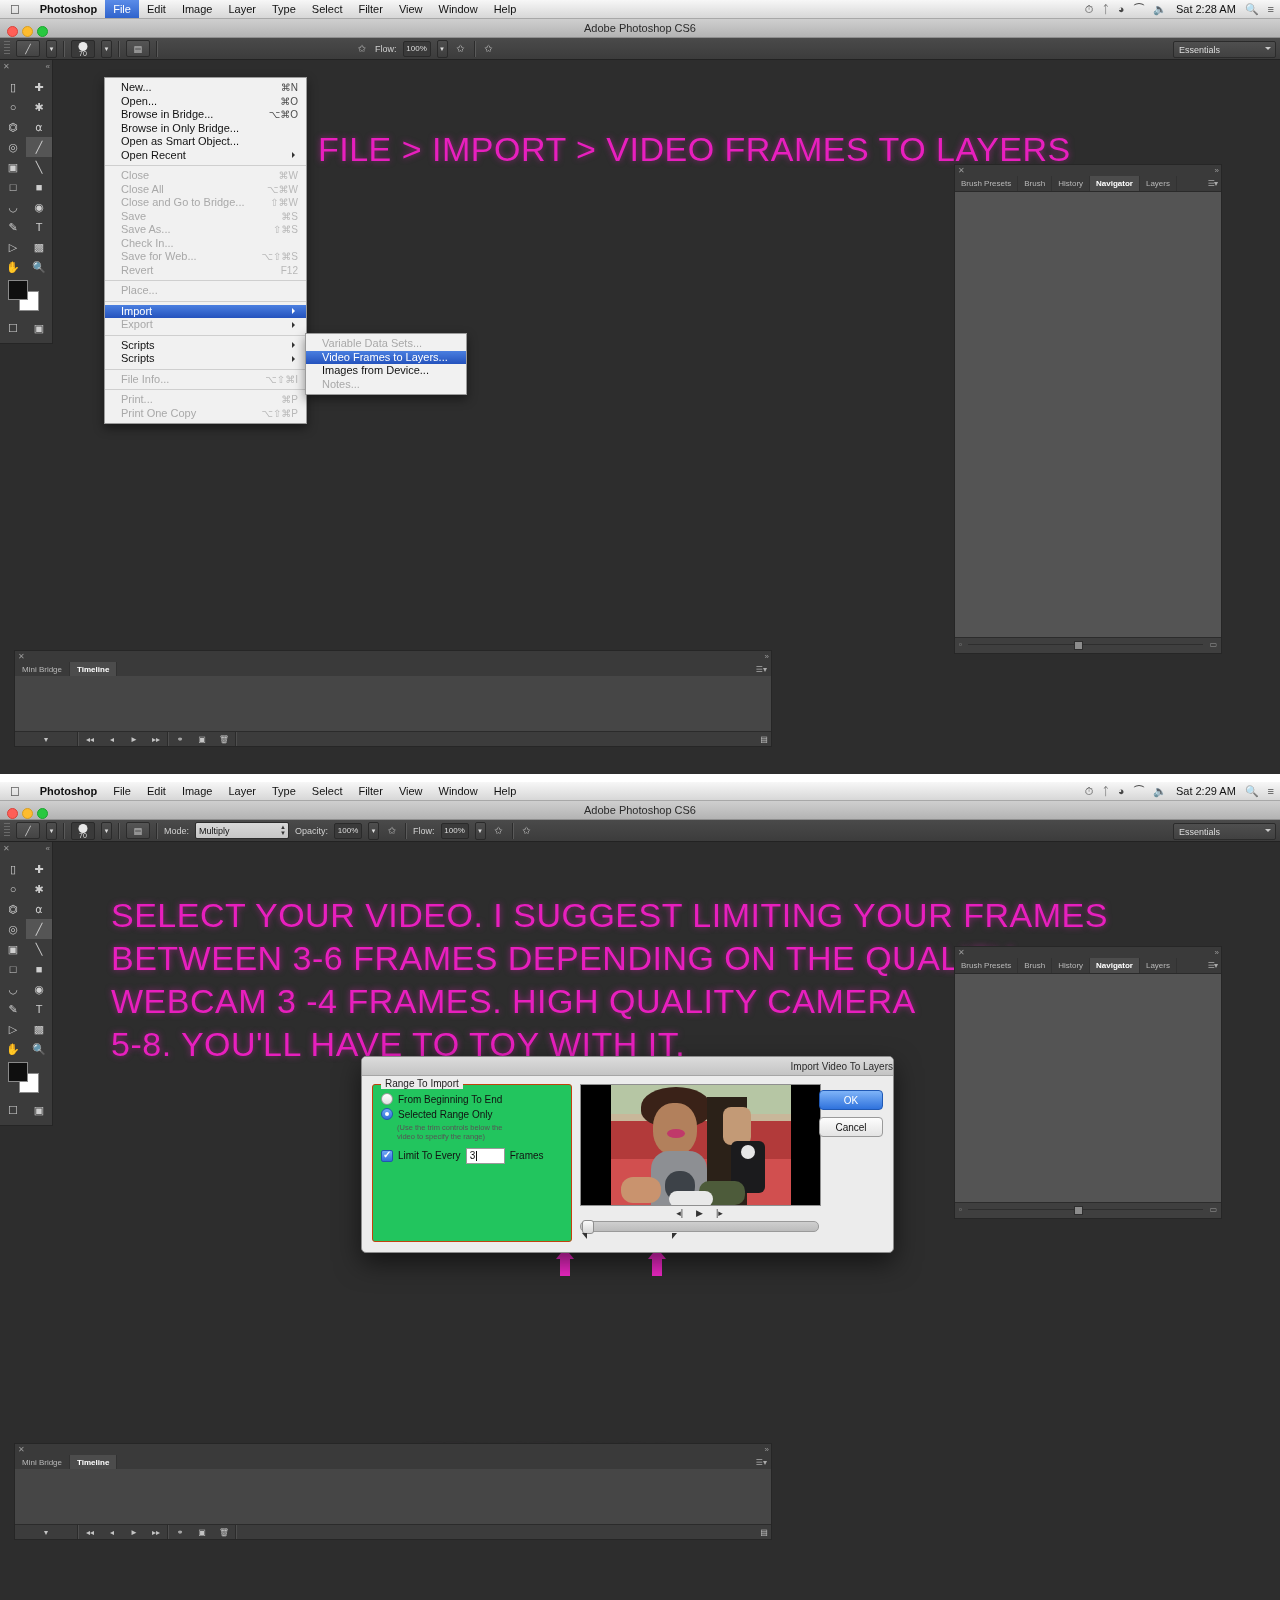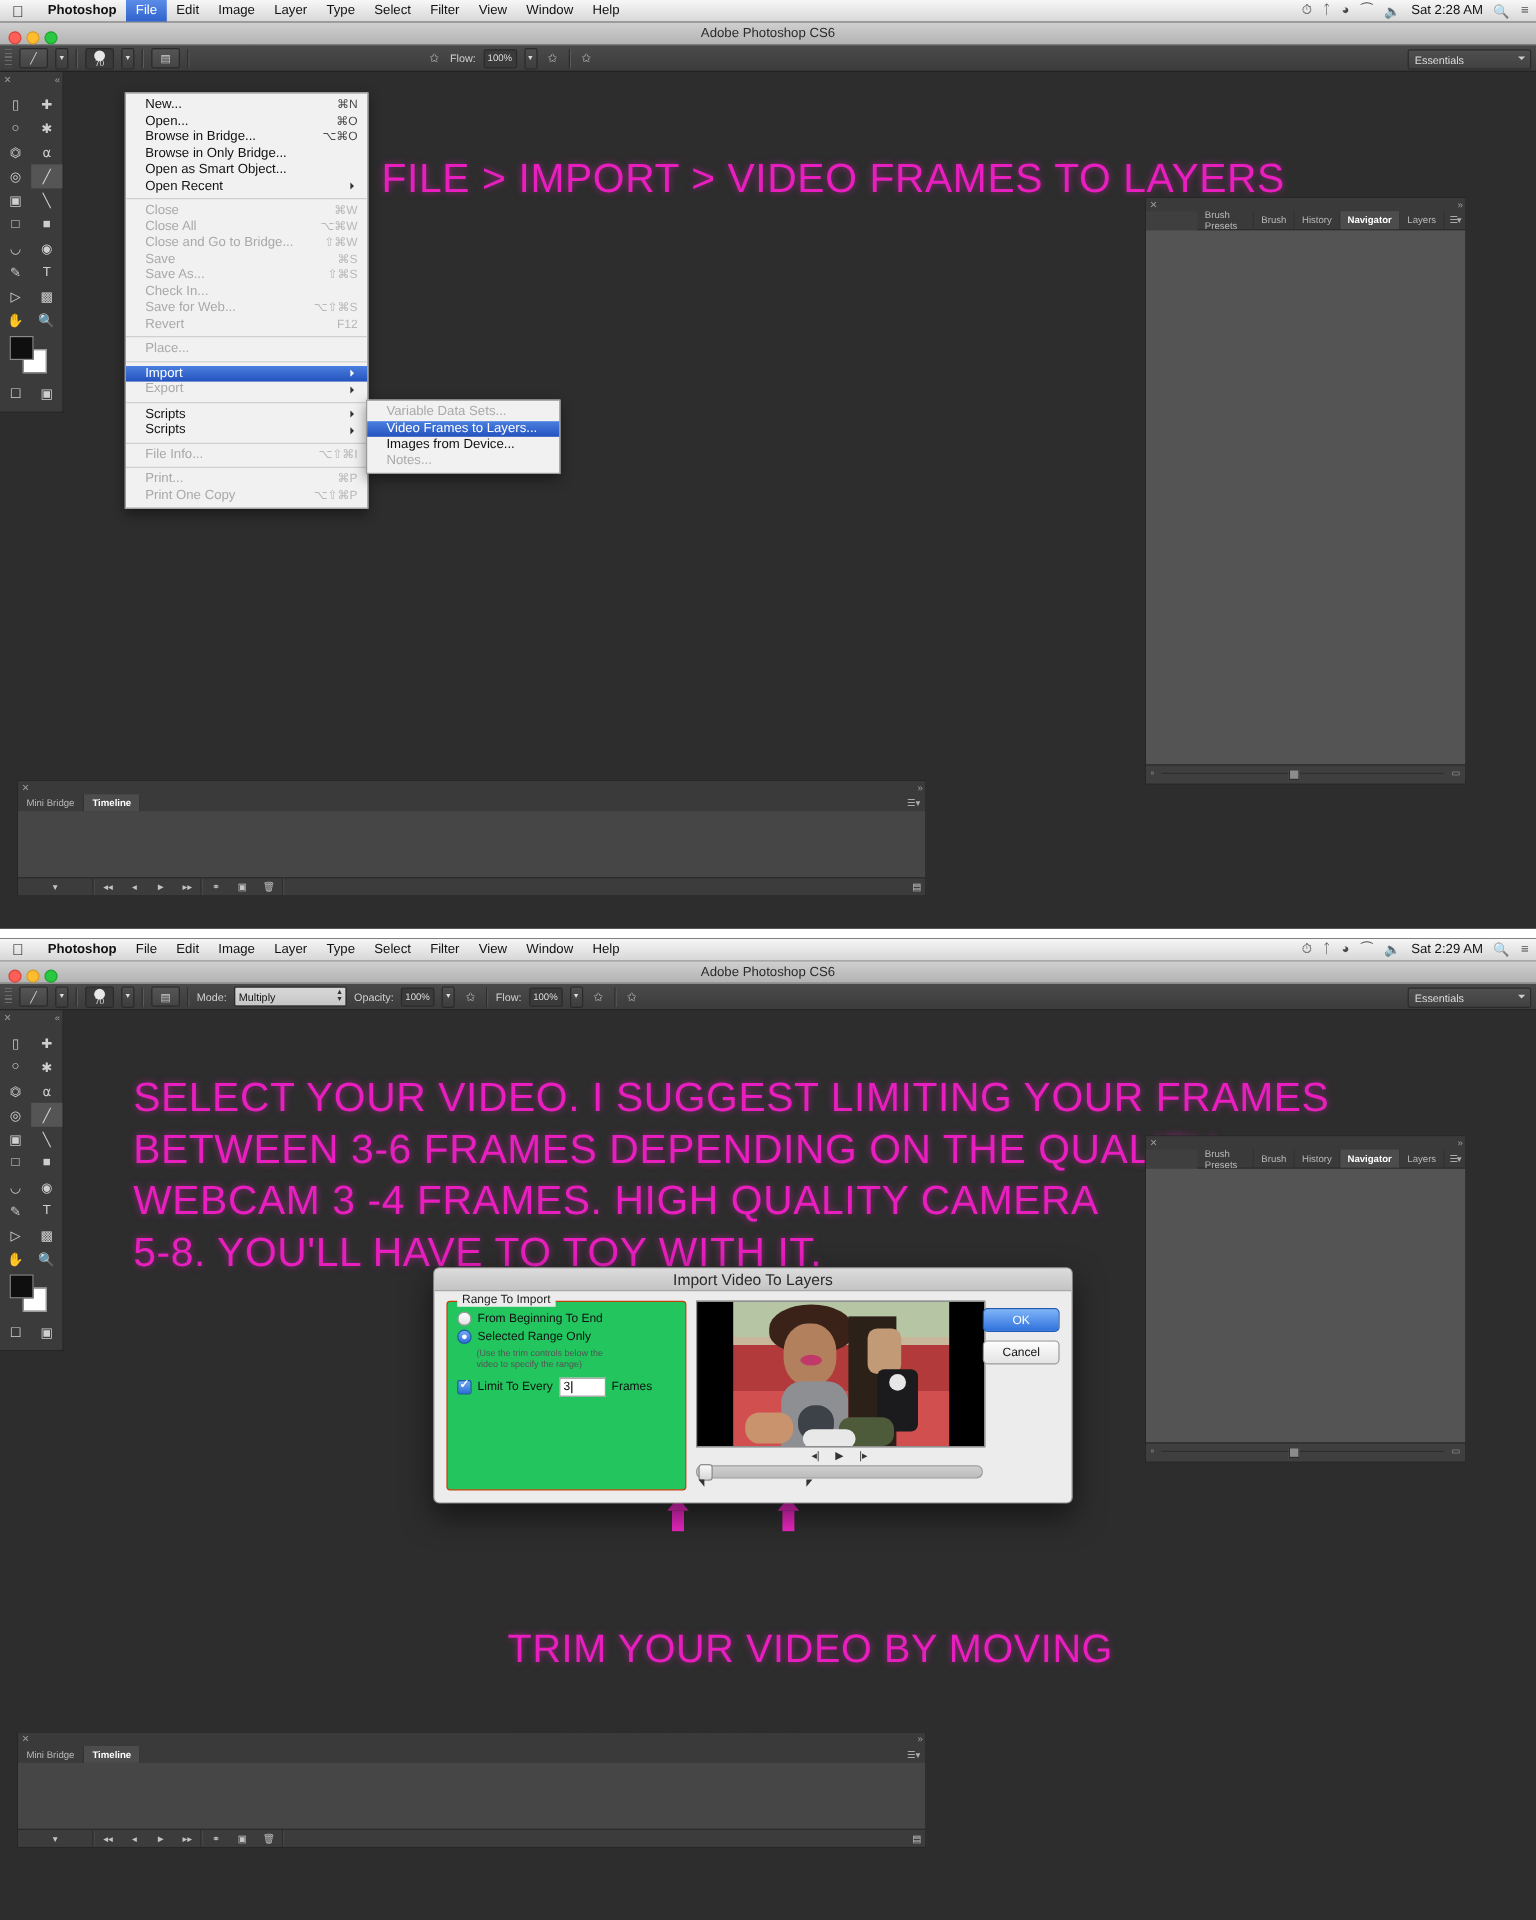--- a/index.html
+++ b/index.html
@@ -91,21 +91,21 @@
 
   
   .pink{position:absolute;color:#e81fbe;text-shadow:0 0 6px rgba(232,31,190,.55);
     font-family:"Liberation Sans",sans-serif;font-weight:300;letter-spacing:.5px;white-space:nowrap;}
 
   
   .dock{position:absolute;background:#3f3f3f;border:1px solid #262626;}
   .dock .dhead{height:11px;background:#3a3a3a;display:flex;align-items:center;justify-content:space-between;padding:0 3px;}
   .dock .dhead .x{color:#9a9a9a;font-size:8px;}
   .dock .dhead .dd{color:#9a9a9a;font-size:8px;letter-spacing:-1px;}
-  .dtabs{height:15px;background:#3a3a3a;display:flex;align-items:stretch;border-bottom:1px solid #2a2a2a;margin-left:43px;}
+  .dtabs{height:15px;background:#3a3a3a;display:flex;align-items:stretch;border-bottom:1px solid #2a2a2a;}
   .dtab{font-size:8px;color:#b8b8b8;display:flex;align-items:center;padding:0 6px;border-right:1px solid #323232;}
   .dtab.on{background:#4c4c4c;color:#fff;font-weight:bold;}
   .dtabs .dmenu{margin-left:auto;display:flex;align-items:center;padding:0 4px;color:#aaa;font-size:8px;letter-spacing:-1px;}
   .dbody{background:#545454;}
   .dfoot{height:12px;background:#3f3f3f;border-top:1px solid #2c2c2c;display:flex;align-items:center;padding:0 4px;}
   .zoomslider{flex:1;height:1px;background:#2e2e2e;margin:0 6px;position:relative;}
   .zoomslider i{position:absolute;left:45%;top:-3px;width:7px;height:7px;background:#8c8c8c;
     border:1px solid #2e2e2e;display:block;}
   .dgrip{font-size:8px;color:#9a9a9a;}
 
@@ -119,21 +119,21 @@
   .tltab.on{background:#4c4c4c;color:#fff;font-weight:bold;}
   .tlbody{background:#464646;}
   .tlfoot{height:14px;background:#3c3c3c;border-top:1px solid #2b2b2b;display:flex;align-items:center;gap:0;}
   .tlcell{display:flex;align-items:center;justify-content:center;color:#c4c4c4;font-size:8px;height:14px;}
   .tvsep{width:1px;height:14px;background:#2b2b2b;border-right:1px solid #4e4e4e;}
 
   
   .dlg{position:absolute;left:361px;top:1056px;width:531px;background:#ececec;border:1px solid #8c8c8c;
     border-radius:5px;box-shadow:0 10px 26px rgba(0,0,0,.55);overflow:hidden;z-index:30;}
   .dlg .dlgbar{height:18px;background:linear-gradient(#dcdcdc,#c4c4c4);border-bottom:1px solid #a6a6a6;
-    display:flex;align-items:center;justify-content:center;font-size:13px;color:#2b2b2b;}
+    display:flex;align-items:center;justify-content:flex-end;font-size:10px;color:#2b2b2b;}
   .dlg .dlgbody{padding:8px 10px 10px 10px;display:flex;gap:8px;position:relative;}
   .fieldset{border:1px solid #c2410c;border-radius:3px;padding:8px 8px 10px 8px;width:182px;position:relative;background:#22c55e;}
   .fieldset > .legend{position:absolute;top:-7px;left:8px;background:#ececec;padding:0 4px;font-size:10px;color:#222;}
   .radiorow{display:flex;align-items:center;gap:5px;font-size:10px;color:#111;margin-bottom:3px;}
   .radio{width:10px;height:10px;border-radius:50%;background:linear-gradient(#fff,#e2e2e2);border:1px solid #9a9a9a;
     display:inline-block;position:relative;flex:none;}
   .radio.on{background:linear-gradient(#6fa8f5,#2f6fd8);border-color:#2257ad;}
   .radio.on:after{content:"";position:absolute;left:3px;top:3px;width:4px;height:4px;border-radius:50%;background:#fff;}
   .hint{font-size:7.5px;color:#555;line-height:1.25;margin:1px 0 6px 16px;}
   .checkrow{display:flex;align-items:center;gap:5px;font-size:10px;color:#111;}
@@ -587,21 +587,20 @@
             <div class="tcell">▣</div>
           </div>
         <div class="tdiv"></div>
       </div>
 
       <div class="pink" style="left:111px;top:54px;font-size:34px;">SELECT YOUR VIDEO. I SUGGEST LIMITING YOUR FRAMES</div>
       <div class="pink" style="left:111px;top:97px;font-size:34px;">BETWEEN 3-6 FRAMES DEPENDING ON THE QUALITY.</div>
       <div class="pink" style="left:111px;top:140px;font-size:34px;">WEBCAM  3 -4 FRAMES. HIGH QUALITY CAMERA</div>
       <div class="pink" style="left:111px;top:183px;font-size:34px;">5-8. YOU'LL HAVE TO TOY WITH IT.</div>
 
-      <div class="pink" style="left:423px;top:513px;font-size:33px;">TRIM YOUR VIDEO BY MOVING</div>
       <div class="pink" style="left:423px;top:600px;font-size:33px;">FEW SECONDS.</div>
 
       <div class="dock" style="left:954px;top:104px;width:266px;height:271px;">
         <div class="dhead">
           <span class="x">✕</span>
           <span class="dd">»</span>
         </div>
         <div class="dtabs">
           <span class="dtab">Brush Presets</span>
           <span class="dtab">Brush</span>

